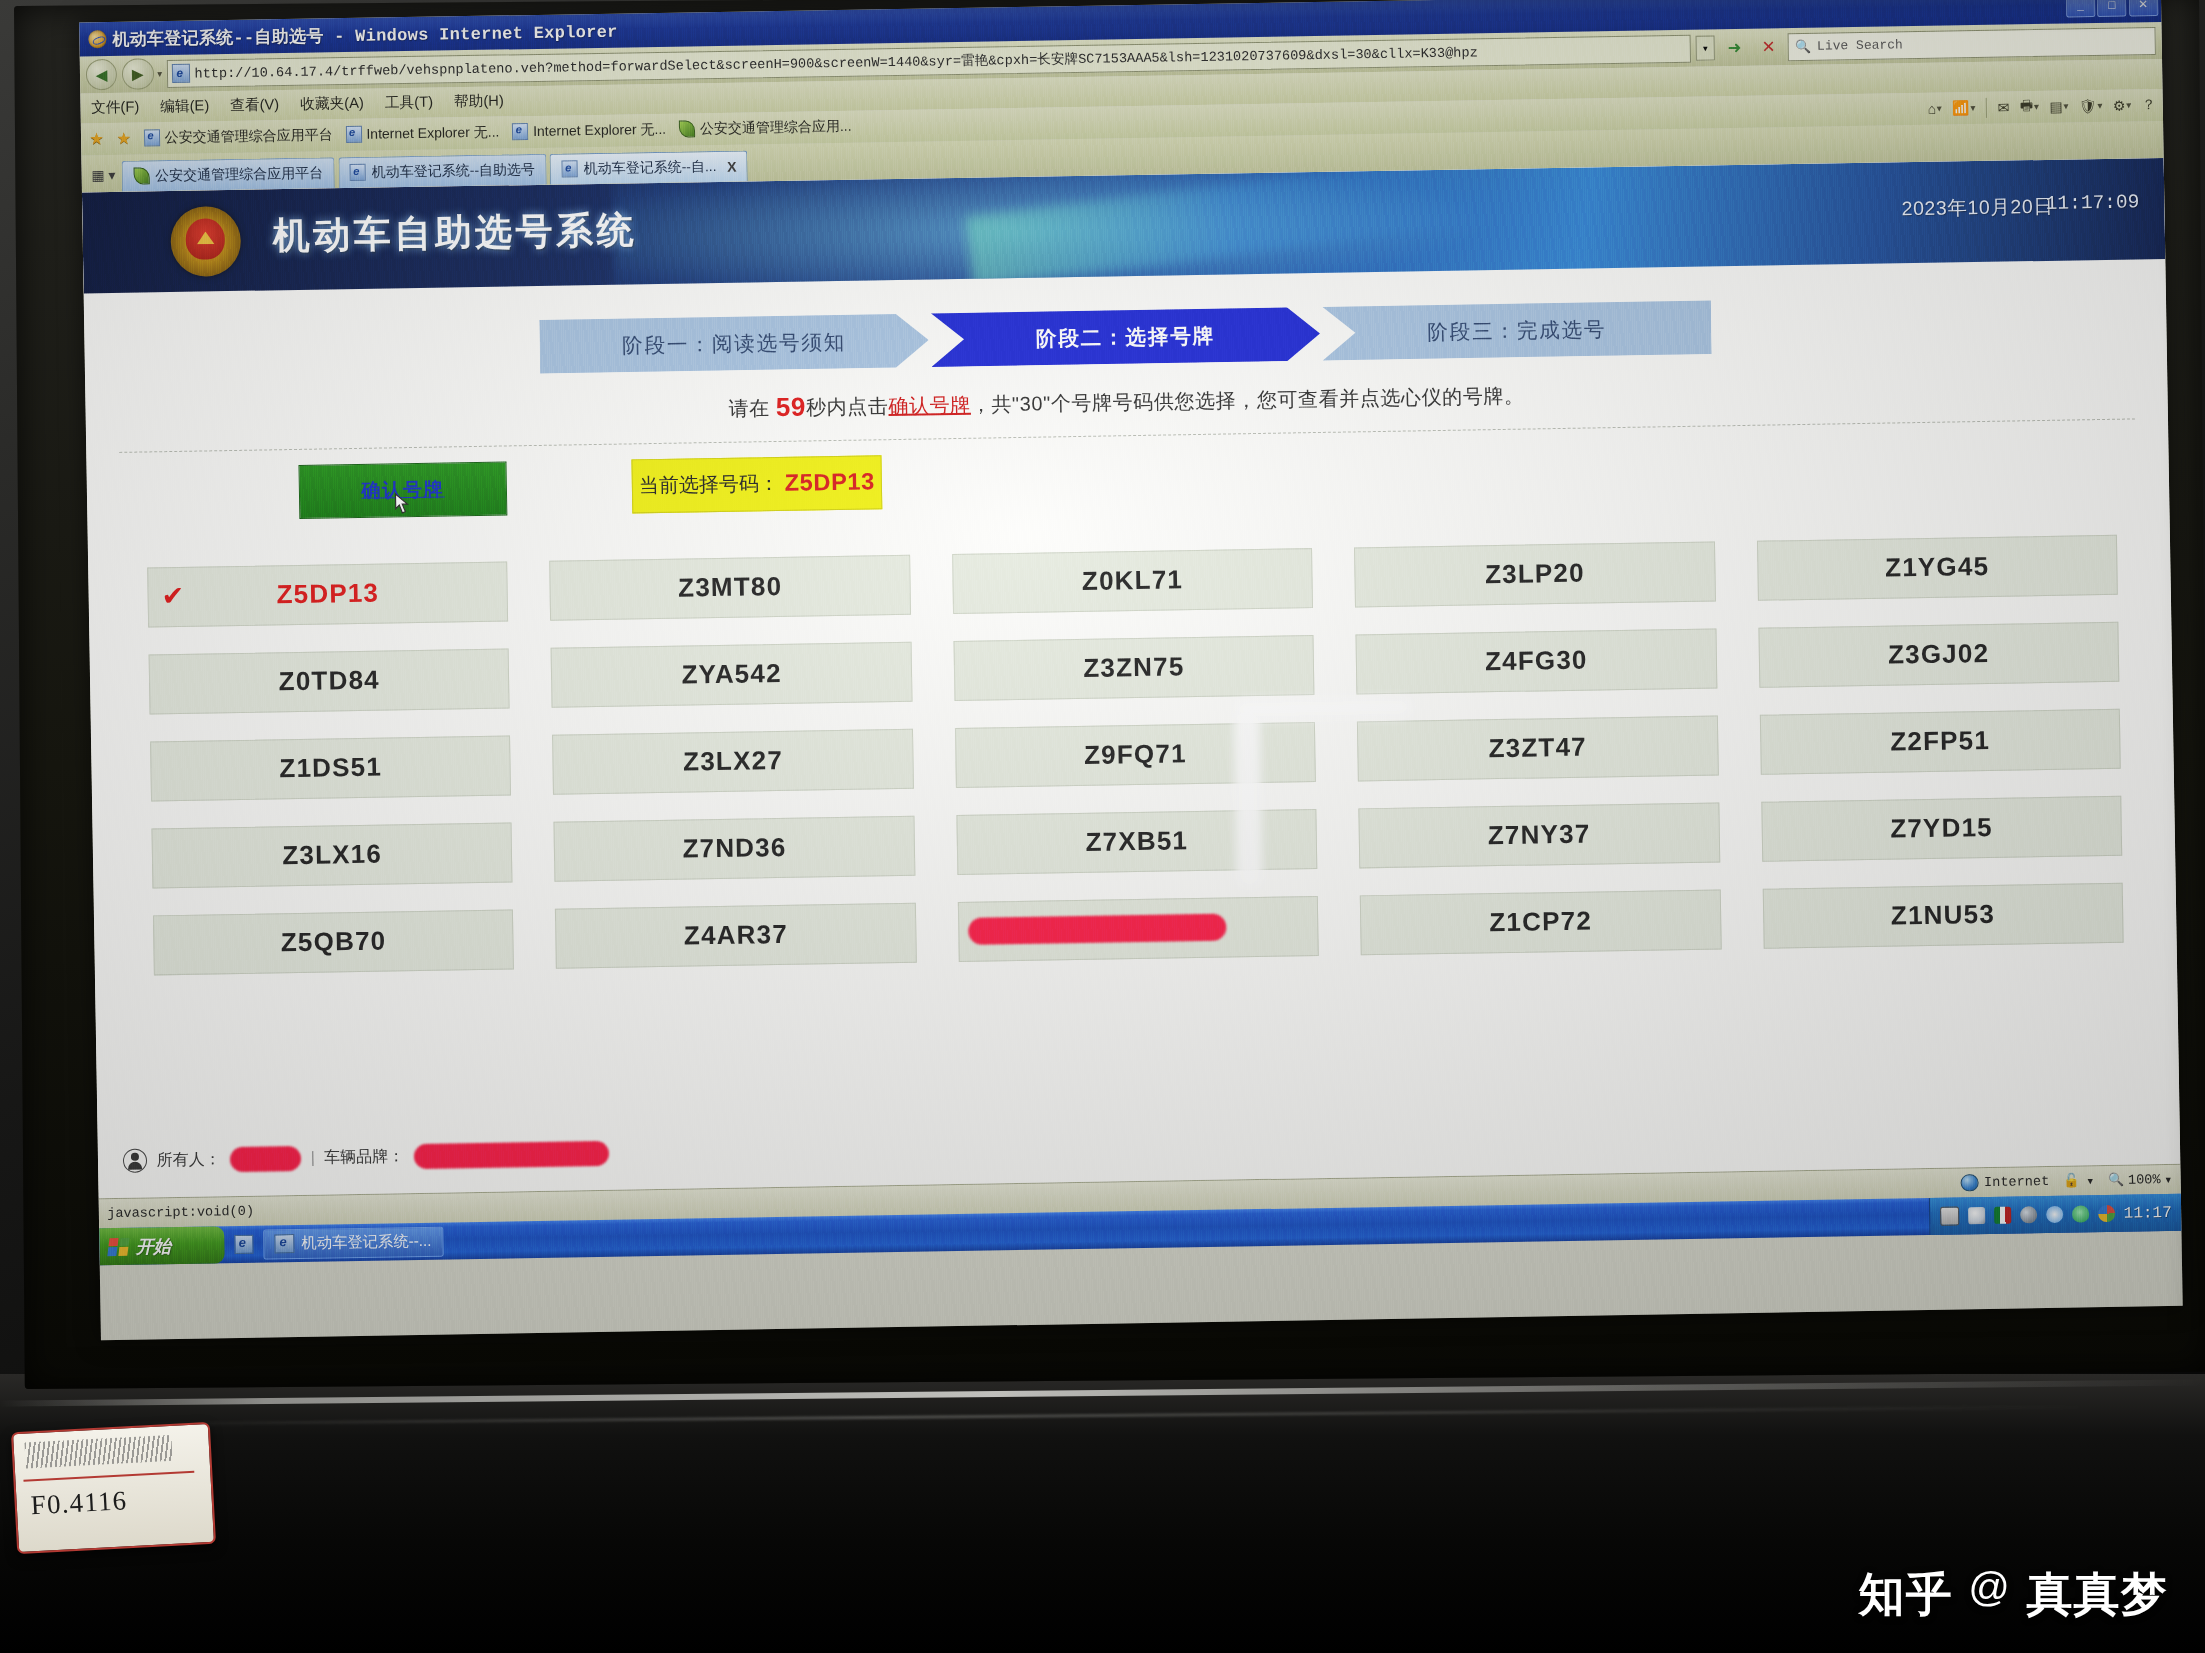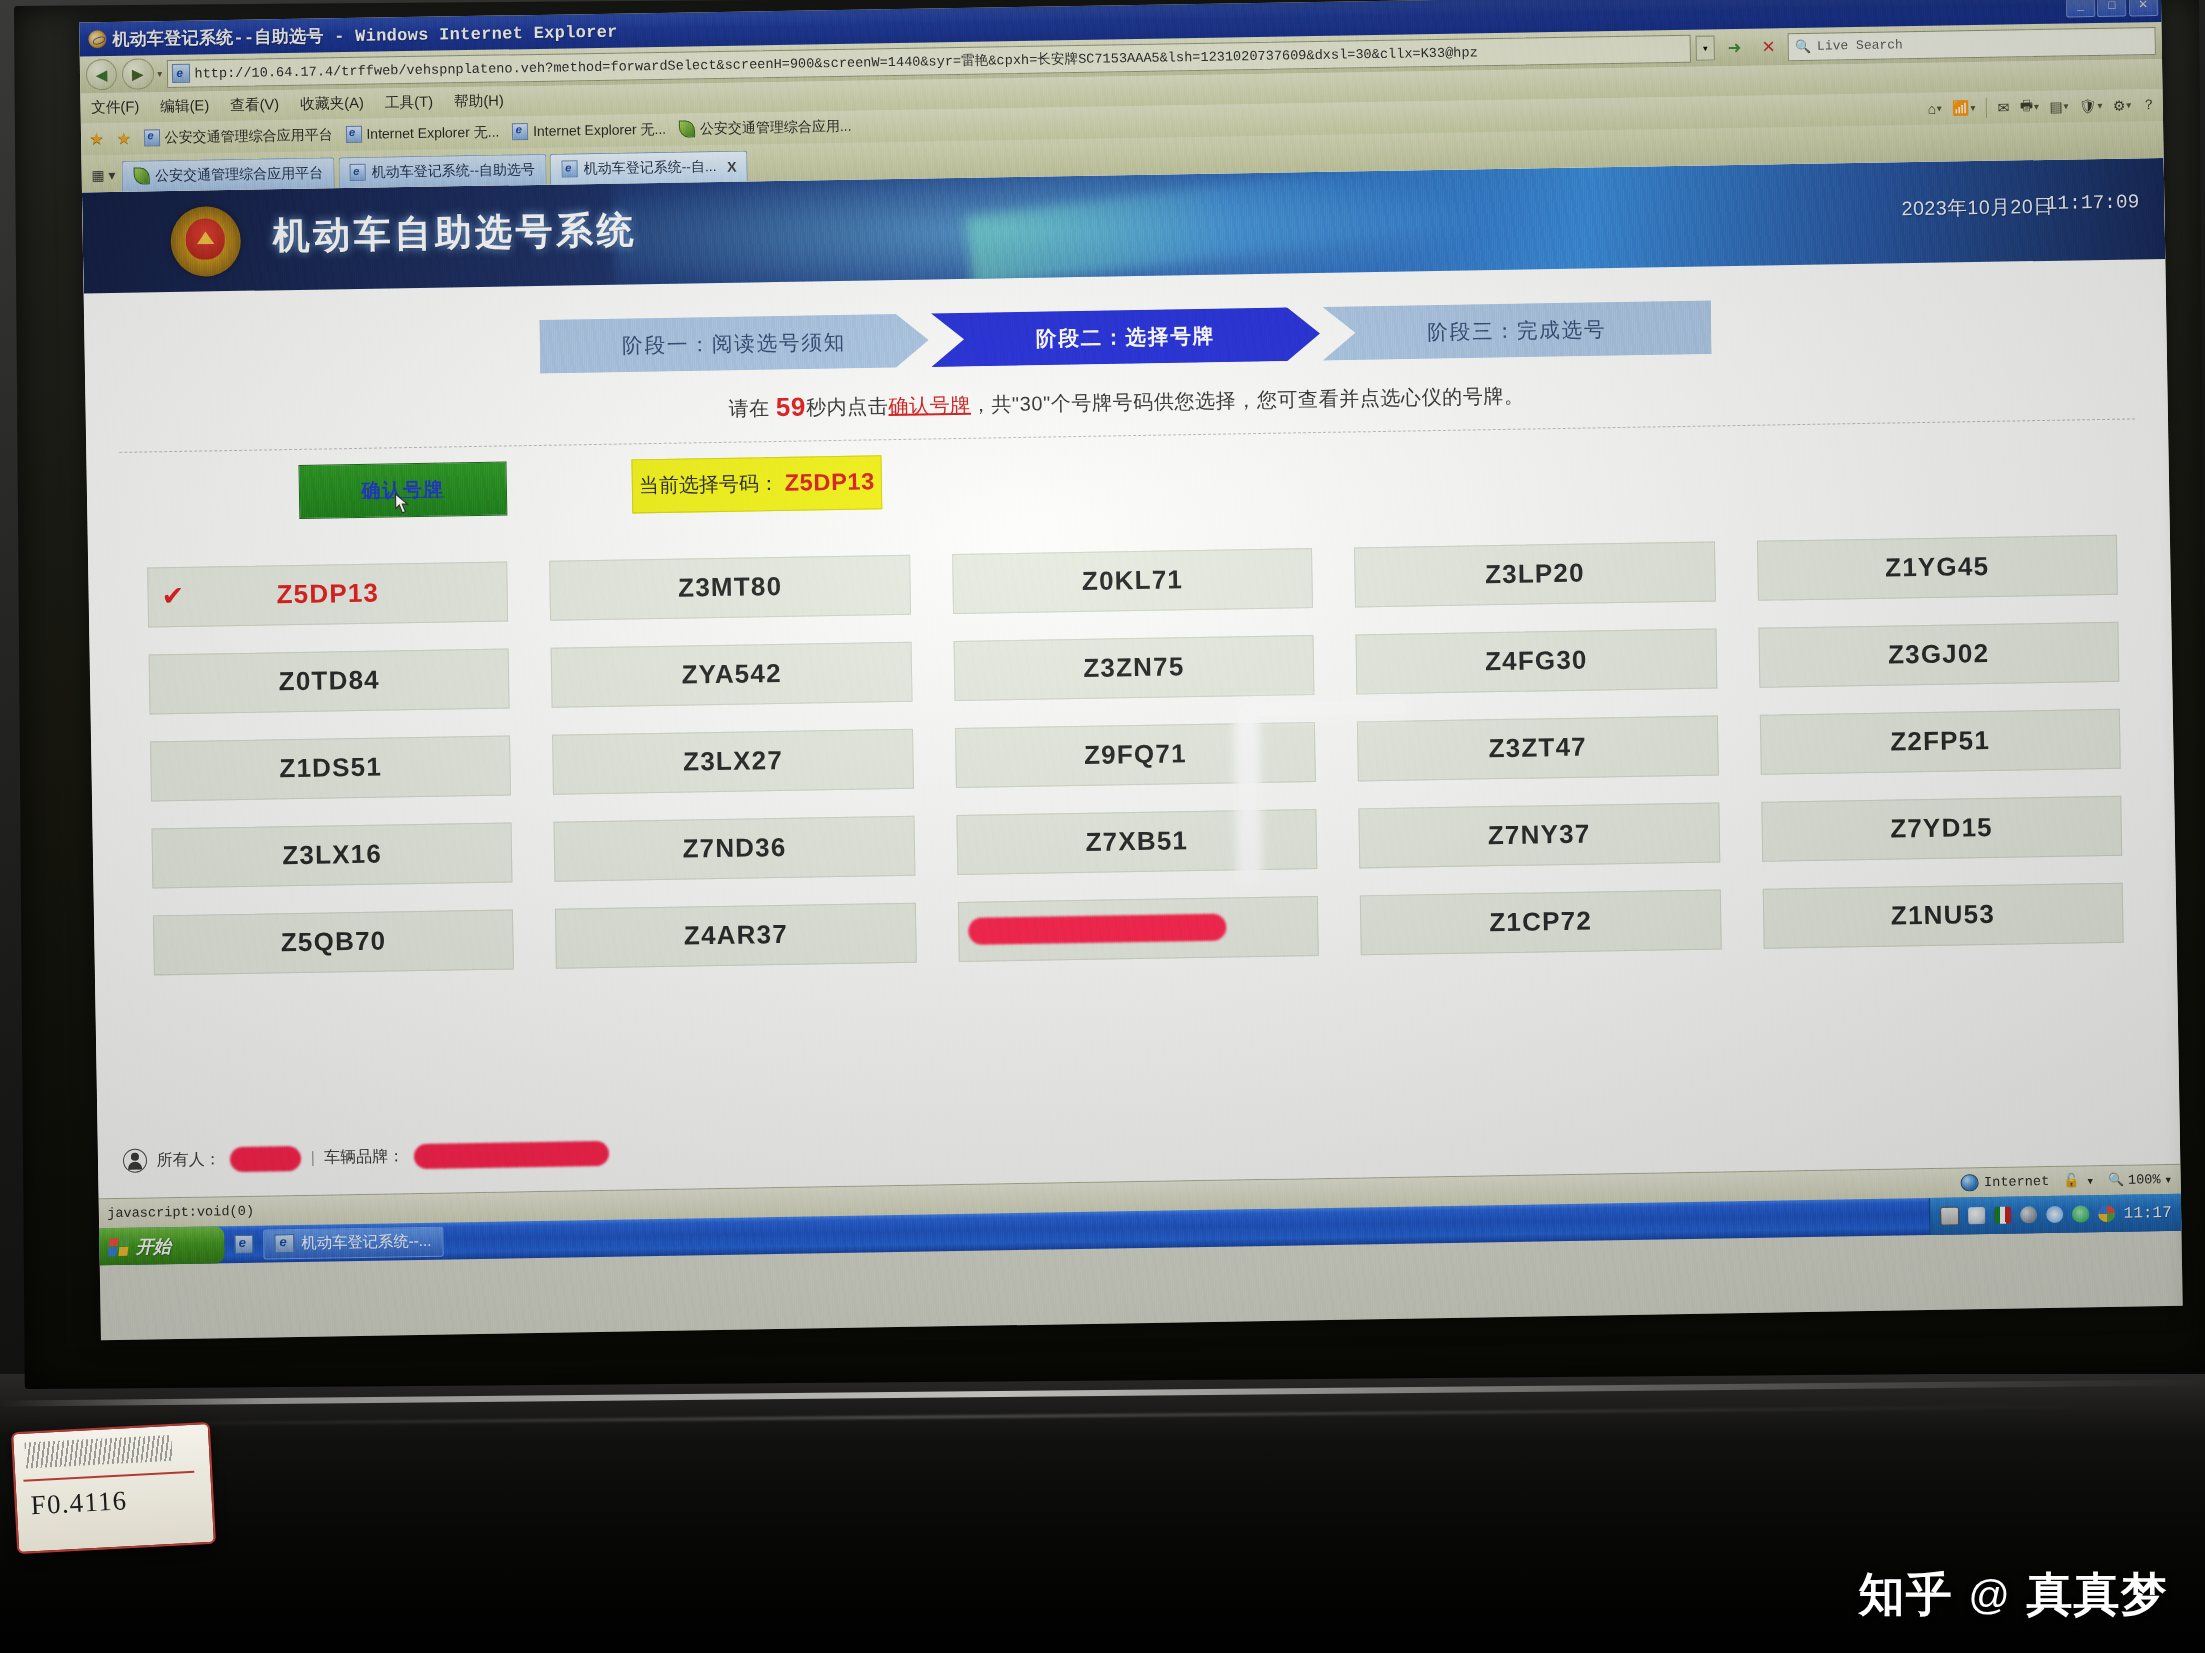--- a/index.html
+++ b/index.html
@@ -235,21 +235,21 @@
   
   .tag{position:absolute;left:14px;top:1427px;width:195px;height:118px;
     background:linear-gradient(180deg,#f4f2ea,#ddd9cb);border:2.9px solid #b33a33;border-radius:7px;
     transform:rotate(-3deg);box-shadow:0 4.7px 10.6px rgba(0,0,0,.6);overflow:hidden;}
   .tag .scribble{position:absolute;left:10.6px;top:9.4px;width:147px;height:26px;
     background:repeating-linear-gradient(100deg,#555 0 1.8px,transparent 1.8px 4.7px);opacity:.55;}
   .tag .line{position:absolute;left:8.3px;top:46px;width:171px;height:1.8px;background:#b33a33;}
   .tag .code{position:absolute;left:14px;top:57px;font-size:27px;color:#1c1c1c;
     font-family:"Liberation Serif","DejaVu Serif",serif;letter-spacing:1.2px;}
 
-  .watermark{position:absolute;right:37px;bottom:28px;display:flex;align-items:center;gap:15.3px;
+  .watermark{position:absolute;right:37px;bottom:28px;display:flex;align-items:flex-start;gap:15.3px;
     color:#fff;font-size:46px;font-weight:bold;letter-spacing:1.2px;
     text-shadow:0 1.2px 5.9px rgba(0,0,0,.7);}
   .wm-at{font-size:41px;font-weight:normal;}
 </style>
 </head>
 <body>
 
 <div class="photo-bg"></div>
 <div class="desk"></div>
 

